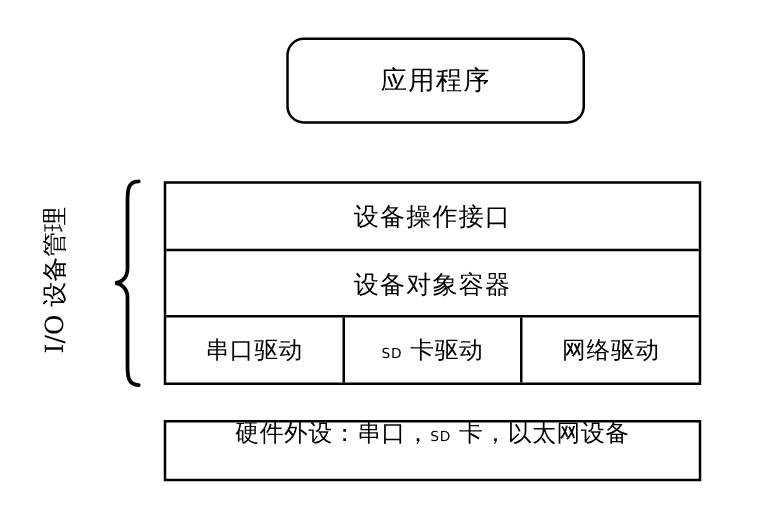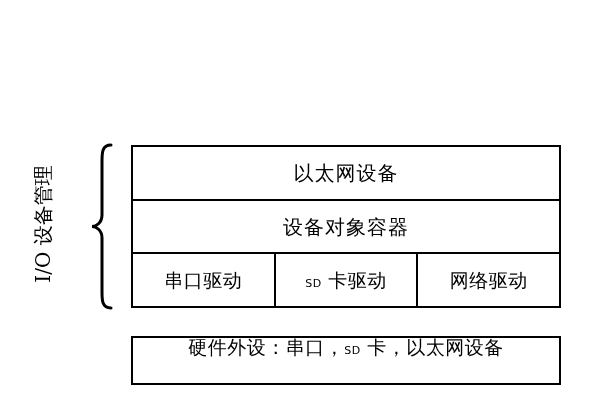--- a/index.html
+++ b/index.html
@@ -144,35 +144,38 @@
     font-size: 19px;
     letter-spacing: 0.5px;
     line-height: 1;
   }
 </style>
 </head>
 <body>
 
 <div class="diagram">
 
+  <div class="app-box">
+    <span class="label">应用程序</span>
+  </div>
 
   <div class="vlabel-wrap">
     <span class="vlabel">I/O 设备管理</span>
   </div>
 
   <div class="brace">
     <svg width="24" height="167" viewBox="0 0 24 167" fill="none" xmlns="http://www.w3.org/2000/svg">
       <path d="M21 2 C12 2 12 10 12 18 L12 72 C12 80 6 83.5 2 83.5 C6 83.5 12 87 12 95 L12 149 C12 157 12 165 21 165" stroke="#000000" stroke-width="3" stroke-linecap="round" fill="none"></path>
     </svg>
   </div>
 
   <div class="stack">
 
     <div class="stack-row">
-      <span class="row-label">以太网设备</span>
+      <span class="row-label">设备操作接口</span>
     </div>
 
     <div class="stack-row">
       <span class="row-label">设备对象容器</span>
     </div>
 
     <div class="stack-row driver-row">
       <div class="driver-cell">
         <span class="cell-label">串口驱动</span>
       </div>

